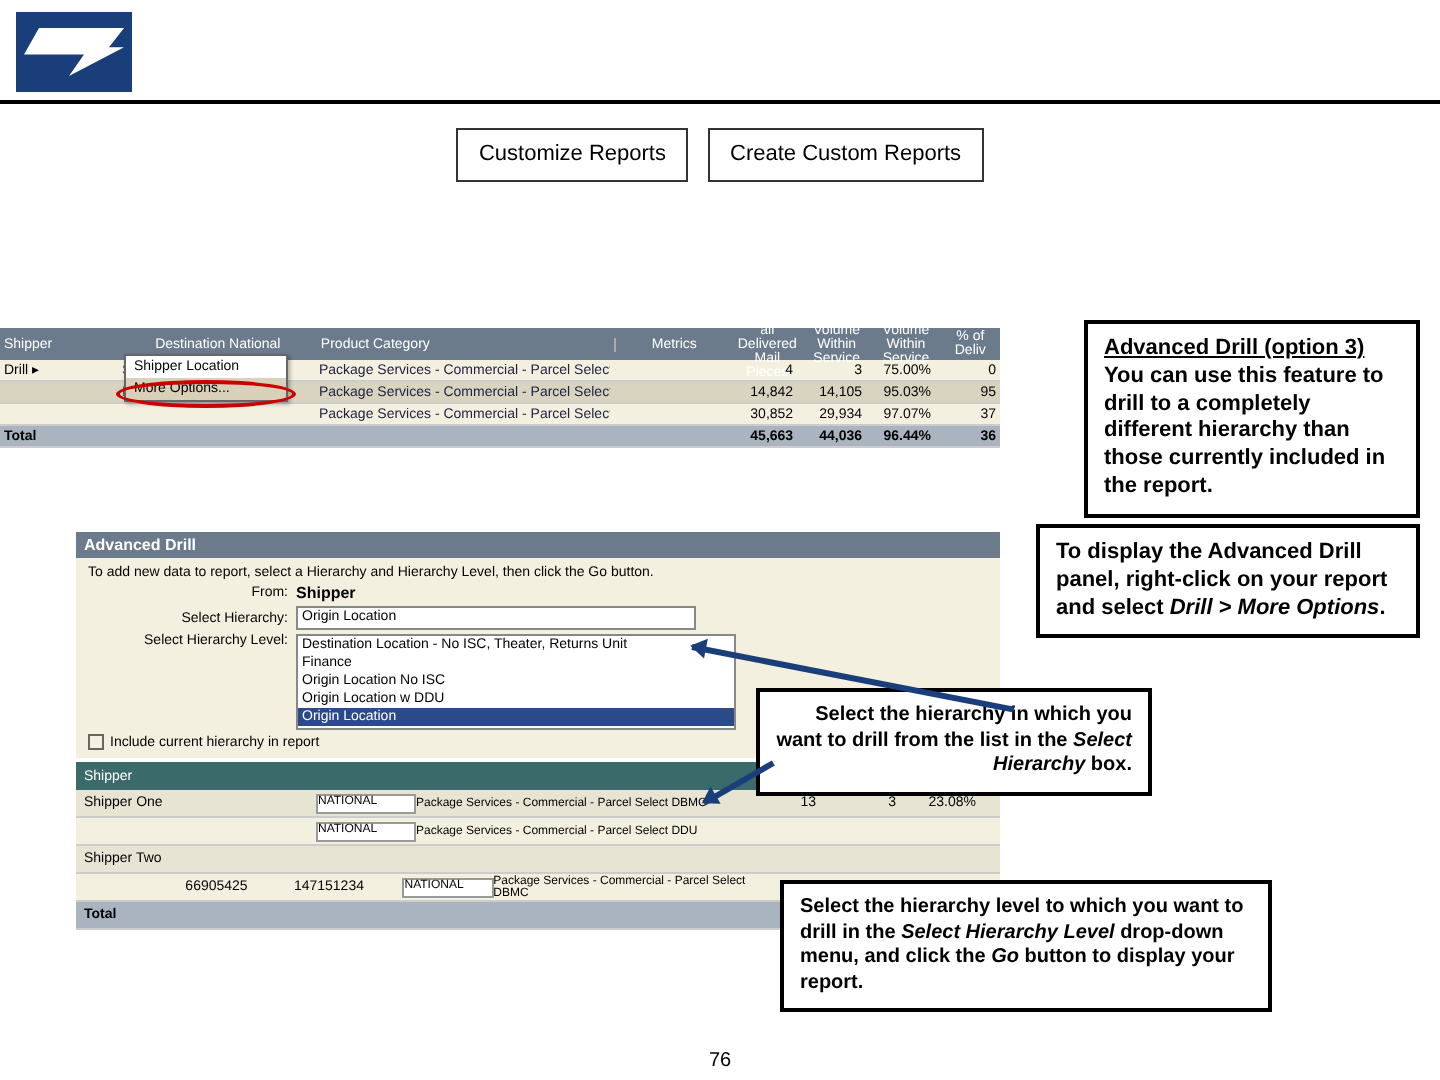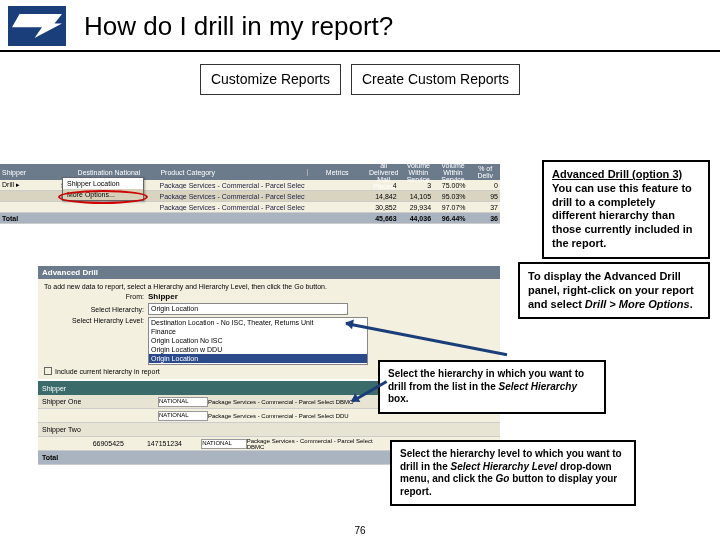--- a/index.html
+++ b/index.html
@@ -4,21 +4,21 @@
 <style>
   * { box-sizing: border-box; margin: 0; padding: 0; }
   body { width: 720px; height: 540px; background: #fff; font-family: Arial, sans-serif; position: relative; overflow: hidden; }
   
   .header { display: flex; align-items: center; padding: 6px 8px 4px 8px; border-bottom: 2px solid #000; }
   .logo { width: 58px; height: 40px; background: #1a3e7a; position: relative; margin-right: 18px; flex-shrink: 0; }
   .logo::before { content: ""; position: absolute; top: 8px; left: 4px; width: 50px; height: 24px; background: #fff; clip-path: polygon(15% 0, 100% 0, 85% 40%, 100% 40%, 45% 100%, 60% 55%, 0 55%); }
   .title { font-size: 26px; font-weight: normal; }
   
   .nav { display: flex; gap: 10px; justify-content: center; padding: 12px 0 10px 0; }
-  .nav-box { border: 1px solid #333; padding: 6px 10px; font-size: 14px; text-align: left; min-width: 92px; line-height: 1.2; }
+  .nav-box { border: 1px solid #333; padding: 6px 10px; font-size: 11px; text-align: left; min-width: 92px; line-height: 1.2; }
   
   .screenshot1 { position: absolute; left: 0; top: 164px; width: 500px; height: 70px; }
   .ss1-header { display: flex; background: #6b7b8c; color: #fff; font-size: 7px; height: 16px; align-items: center; }
   .ss1-h-shipper { width: 60px; padding-left: 2px; }
   .ss1-h-dest { width: 100px; text-align: center; line-height: 1; }
   .ss1-h-prod { width: 150px; padding-left: 2px; }
   .ss1-h-metrics { width: 60px; text-align: center; border-left: 1px solid #aaa; }
   .ss1-h-count { width: 35px; text-align: center; line-height: 1; }
   .ss1-h-vol { width: 35px; text-align: center; line-height: 1; }
   .ss1-h-volw { width: 35px; text-align: center; line-height: 1; }
@@ -58,38 +58,37 @@
   .ss2-row.alt { background: #f4f0e0; }
   .ss2-c1 { width: 60px; padding-left: 4px; }
   .ss2-c2 { width: 60px; }
   .ss2-c3 { width: 50px; border:1px solid #999; background:#fff; font-size:6px; height:10px; }
   .ss2-c4 { width: 160px; font-size: 6px; }
   .ss2-cn { width: 40px; text-align: right; }
   
   .callout { position: absolute; background: #fff; border: 2px solid #000; padding: 6px 8px; font-size: 11px; line-height: 1.25; }
   .callout.c1 { right: 10px; top: 160px; width: 168px; }
   .callout.c2 { right: 10px; top: 262px; width: 192px; }
-  .callout.c3 { left: 378px; top: 360px; width: 228px; font-size: 10px; }
+  .callout.c3 { left: 378px; top: 344px; width: 198px; font-size: 10px; text-align: right; }
   .callout.c4 { left: 390px; top: 440px; width: 246px; font-size: 10px; }
   .u { text-decoration: underline; }
   
   .arrow { position: absolute; background: #1a3e7a; }
   .arrow.a1 { left: 346px; top: 322px; width: 164px; height: 3px; transform: rotate(11deg); transform-origin: left center; }
   .arrow.a1::before { content:""; position:absolute; left:-6px; top:-4px; border: 5px solid transparent; border-right: 8px solid #1a3e7a; }
   .arrow.a2 { left: 352px; top: 400px; width: 40px; height: 3px; transform: rotate(-30deg); transform-origin: left center; }
   .arrow.a2::before { content:""; position:absolute; left:-6px; top:-4px; border: 5px solid transparent; border-right: 8px solid #1a3e7a; }
   
   .page-num { position: absolute; left: 50%; bottom: 4px; transform: translateX(-50%); font-size: 10px; }
 </style>
 </head>
 <body>
 
 <div class="header">
   <div class="logo"></div>
-  <div class="title">How do I drill in my report?</div>
 </div>
 
 <div class="nav">
   <div class="nav-box">Customize Reports</div>
   <div class="nav-box">Create Custom Reports</div>
 </div>
 
 <div class="screenshot1">
   <div class="ss1-header">
     <div class="ss1-h-shipper">Shipper</div>

